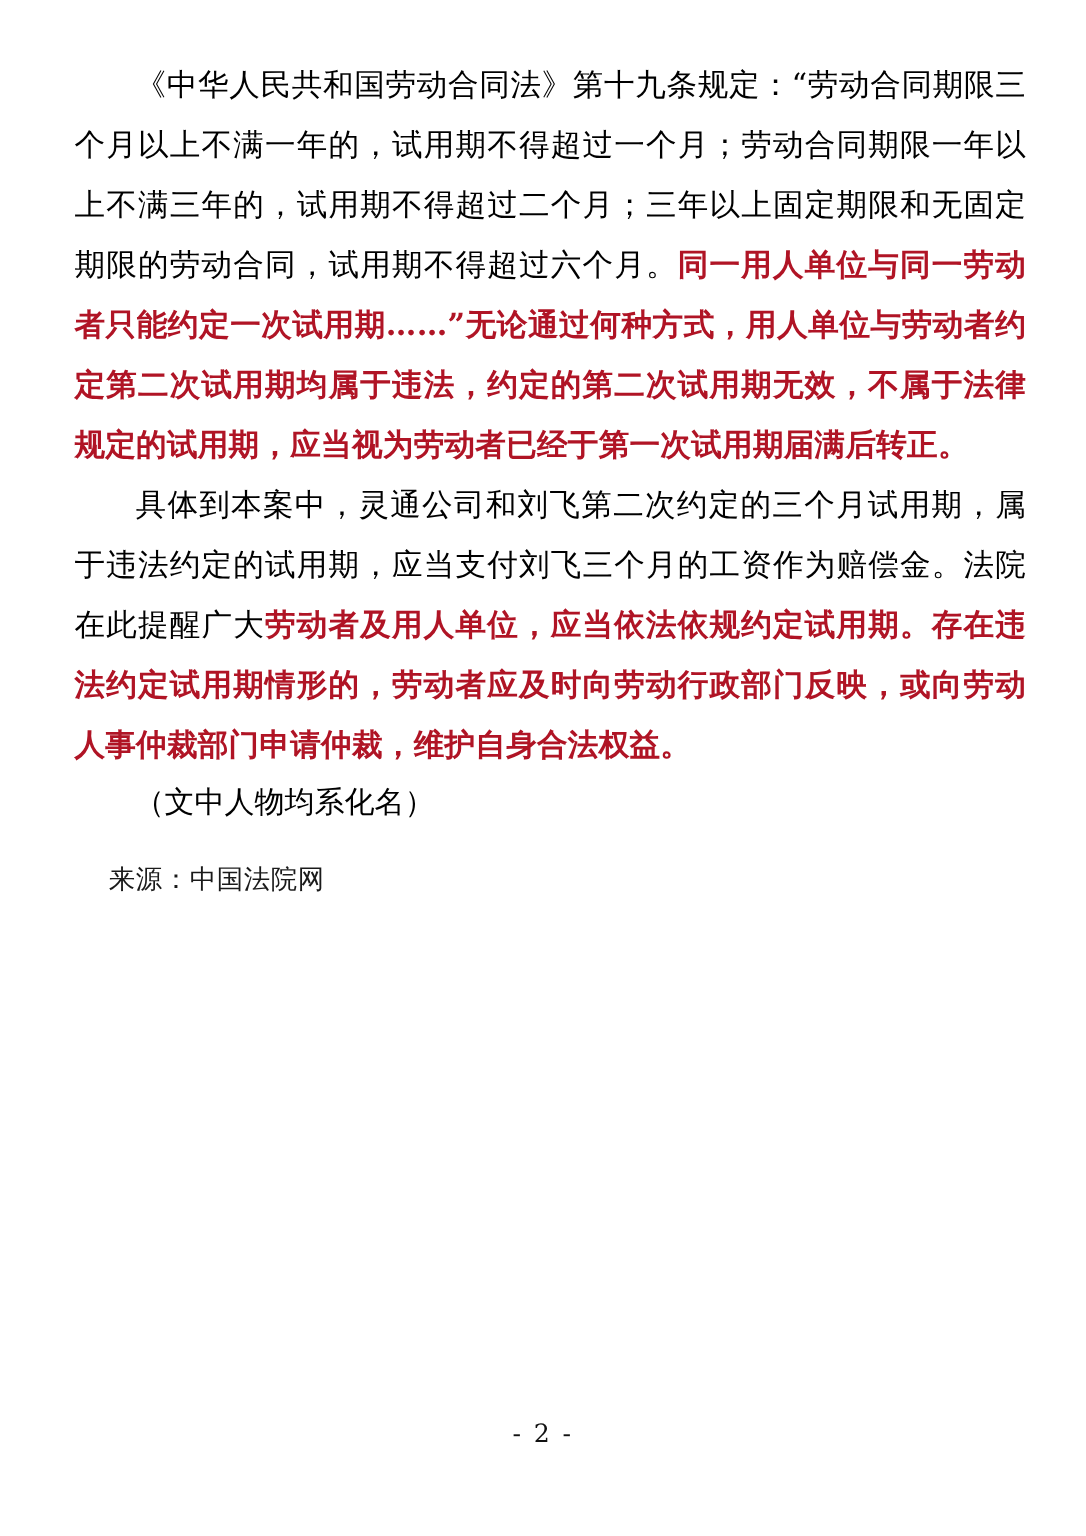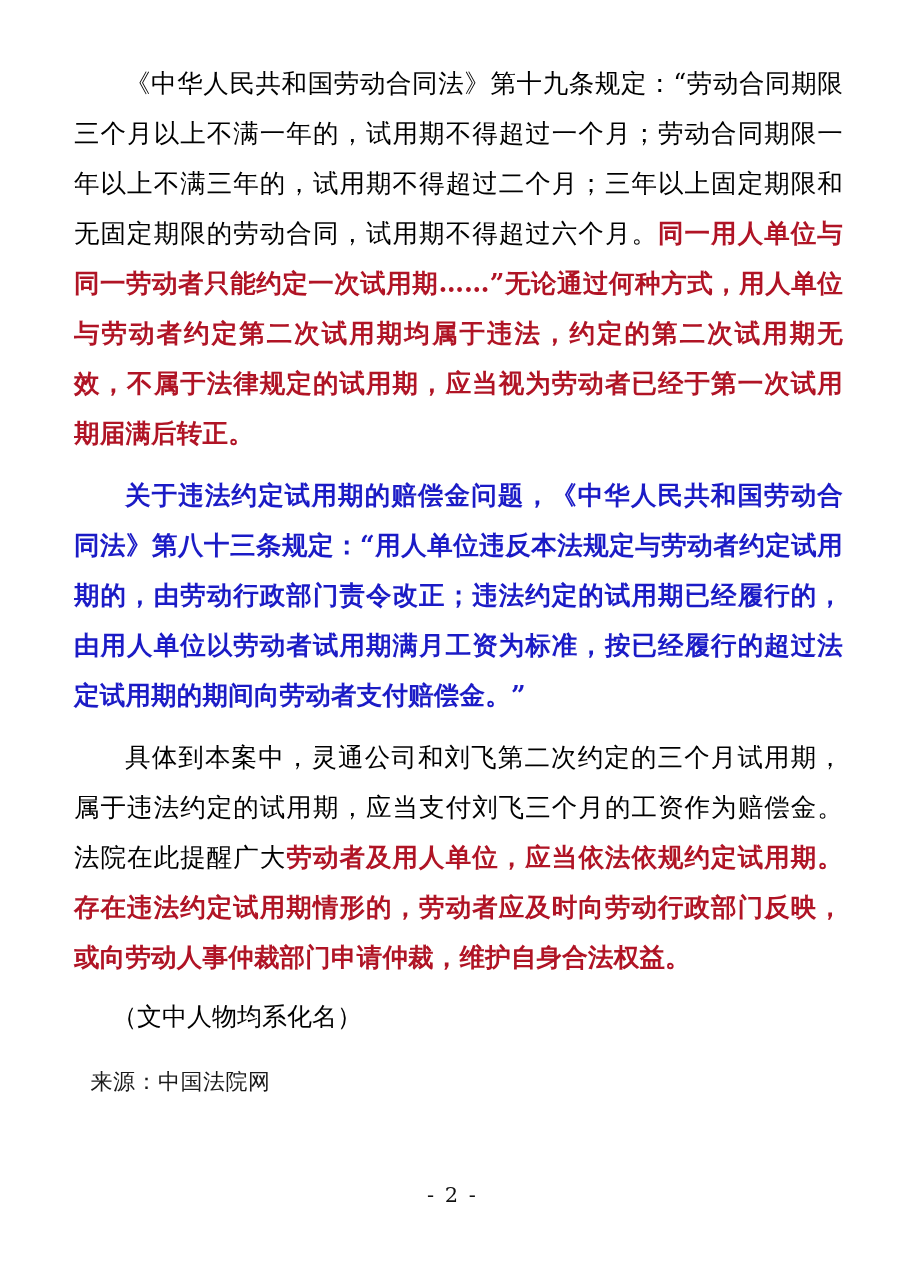--- a/index.html
+++ b/index.html
@@ -24,21 +24,21 @@
     height: 1280px;
     background: #ffffff;
   }
   .content {
     position: absolute;
     left: 62px;
     top: 46px;
     width: 793px;
   }
   .para {
-    margin: 12px;
+    margin: 0;
     font-size: 25.5px;
     line-height: 50px;
     text-align: justify;
     text-justify: inter-character;
     text-indent: 2em;
     letter-spacing: 0.2px;
     word-break: break-all;
   }
   .red {
     color: #B01425;
@@ -85,23 +85,20 @@
 <body>
 
 <div class="page">
 
   <div class="content">
 
     <p class="para">
       <span class="black">《中华人民共和国劳动合同法》第十九条规定：“劳动合同期限三个月以上不满一年的，试用期不得超过一个月；劳动合同期限一年以上不满三年的，试用期不得超过二个月；三年以上固定期限和无固定期限的劳动合同，试用期不得超过六个月。</span><span class="red">同一用人单位与同一劳动者只能约定一次试用期……”无论通过何种方式，用人单位与劳动者约定第二次试用期均属于违法，约定的第二次试用期无效，不属于法律规定的试用期，应当视为劳动者已经于第一次试用期届满后转正。</span>
     </p>
 
-    <p class="para para-blue">
-      <span>关于违法约定试用期的赔偿金问题，《中华人民共和国劳动合同法》第八十三条规定：“用人单位违反本法规定与劳动者约定试用期的，由劳动行政部门责令改正；违法约定的试用期已经履行的，由用人单位以劳动者试用期满月工资为标准，按已经履行的超过法定试用期的期间向劳动者支付赔偿金。”</span>
-    </p>
 
     <p class="para">
       <span class="black">具体到本案中，灵通公司和刘飞第二次约定的三个月试用期，属于违法约定的试用期，应当支付刘飞三个月的工资作为赔偿金。法院在此提醒广大</span><span class="red">劳动者及用人单位，应当依法依规约定试用期。存在违法约定试用期情形的，劳动者应及时向劳动行政部门反映，或向劳动人事仲裁部门申请仲裁，维护自身合法权益。</span>
     </p>
 
     <p class="para-alias">（文中人物均系化名）</p>
 
     <p class="source">来源：中国法院网</p>
 
   </div>

